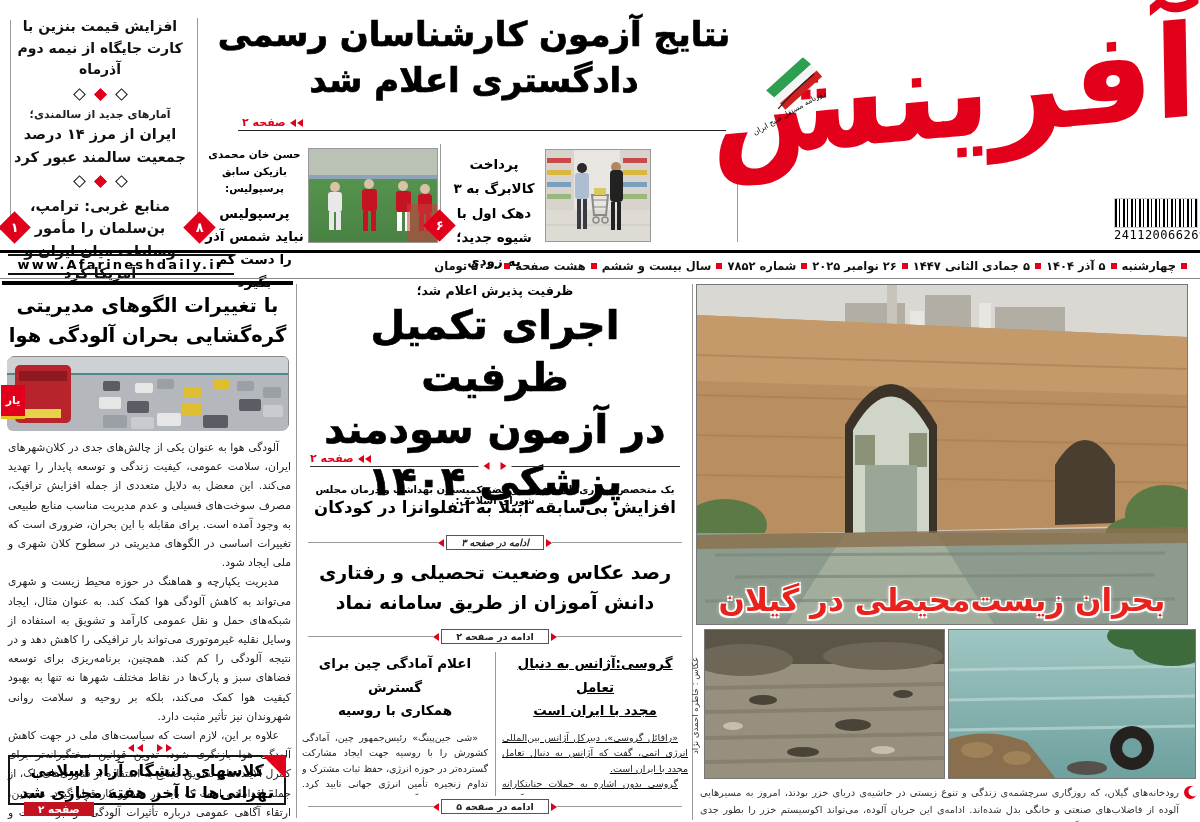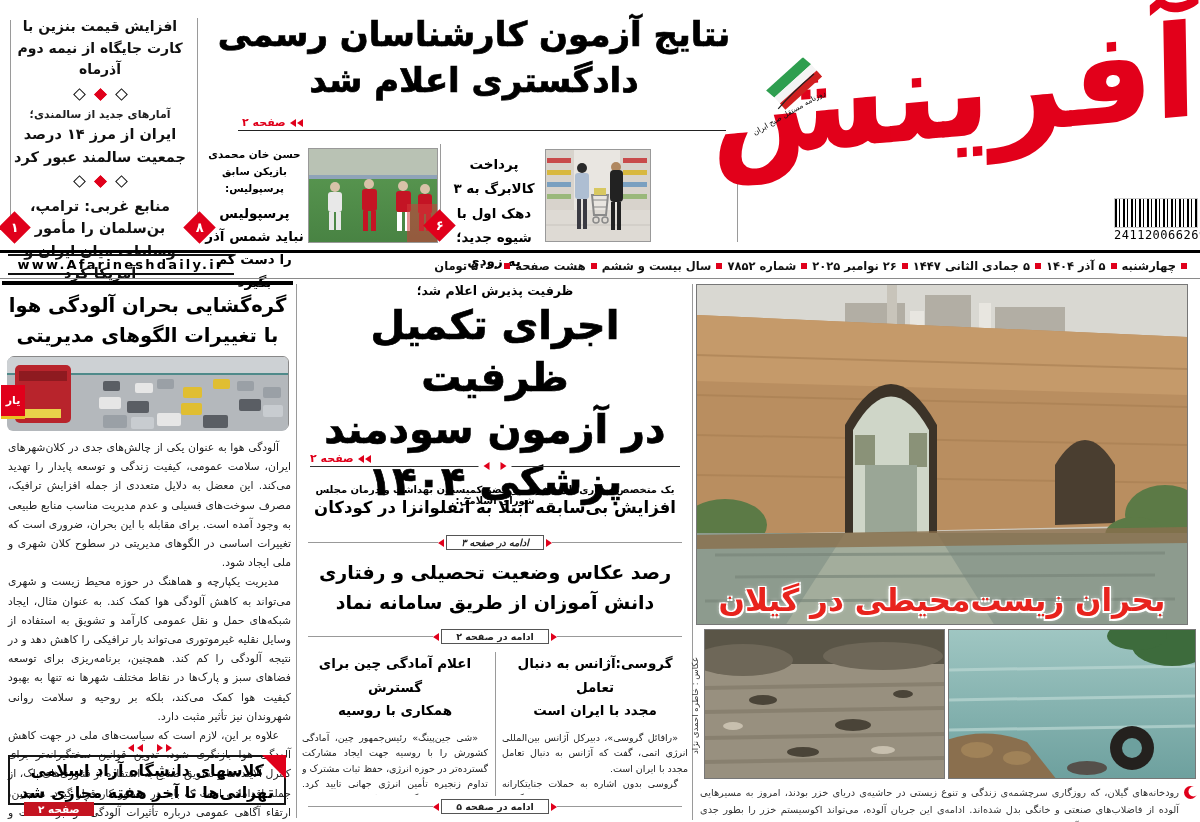--- a/index.html
+++ b/index.html
@@ -109,21 +109,21 @@
   .cont { position:absolute; display:flex; align-items:center; }
   .cline { flex:1; border-top:1px solid #999; }
   .cbox { border:1px solid #555; font-size:9.5px; font-weight:bold; padding:1px 14px;
     margin:0 2px; white-space:nowrap; color:#222; }
   #namad-hl { left:302px; top:557px; width:386px; text-align:center; font-size:19px;
     font-weight:bold; line-height:1.6; letter-spacing:-0.4px; }
   .mini-hl { text-align:center; font-size:13.5px; font-weight:bold; line-height:1.75;
     letter-spacing:-0.4px; }
   .mini-body { margin-top:7px; font-size:9.5px; line-height:1.62; text-align:justify; color:#222; }
   .mini-body p { text-indent:10px; }
-  #grossi { left:502px; top:652px; width:186px; height:143px; overflow:hidden; }
+  #grossi { left:502px; top:652px; width:186px; height:143px; overflow:hidden;text-decoration:underline; }
   #china { left:302px; top:652px; width:186px; height:143px; overflow:hidden; }
 
   
   #bridge-photo { left:696px; top:284px; width:492px; height:341px; border:1px solid #777; overflow:hidden; }
   #gilan-title { position:absolute; left:0; bottom:6px; width:100%; text-align:center;
     font-size:31px; font-weight:bold; color:#e8231d; letter-spacing:-1px;
     text-shadow:-1.5px -1.5px 0 #fff, 1.5px -1.5px 0 #fff, -1.5px 1.5px 0 #fff,
       1.5px 1.5px 0 #fff, 0 0 5px #fff; }
   #photog { left:690px; top:630px; width:13px; height:150px; writing-mode:vertical-rl;
     transform:rotate(180deg); font-size:8.5px; color:#333; text-align:center; }
@@ -302,22 +302,22 @@
       <span>۵۰۰۰ تومان</span>
   </div>
   <div id="website">www.Afarineshdaily.ir</div>
   <div class="hr-thin" style="left:0; top:278px; width:1200px;"></div>
 
   <div class="vr" style="left:296px; top:284px; height:534px;"></div>
   <div class="vr" style="left:692px; top:284px; height:536px;"></div>
 
   <div class="hr-heavy abs" id="pollution-bar"></div>
   <div class="abs" id="pollution-hl">
+    <div>با تغییرات الگوهای مدیریتی</div>
     <div>گره‌گشایی بحران آلودگی هوا</div>
-    <div>با تغییرات الگوهای مدیریتی</div>
   </div>
   <div class="abs" id="traffic-photo">
     <svg width="281" height="74" viewBox="0 0 281 74">
       <rect width="281" height="74" fill="#b4b8bc"></rect>
       <rect width="281" height="16" fill="#cdd1d4"></rect>
       <line x1="0" y1="17" x2="281" y2="17" stroke="#4f8a8a" stroke-width="2"></line>
       <rect x="8" y="8" width="56" height="58" rx="5" fill="#b8242c"></rect>
       <rect x="12" y="14" width="48" height="10" fill="#8e1a20"></rect>
       <rect x="18" y="52" width="36" height="9" fill="#e8d24a"></rect>
       <g fill="#e6e6e6">

